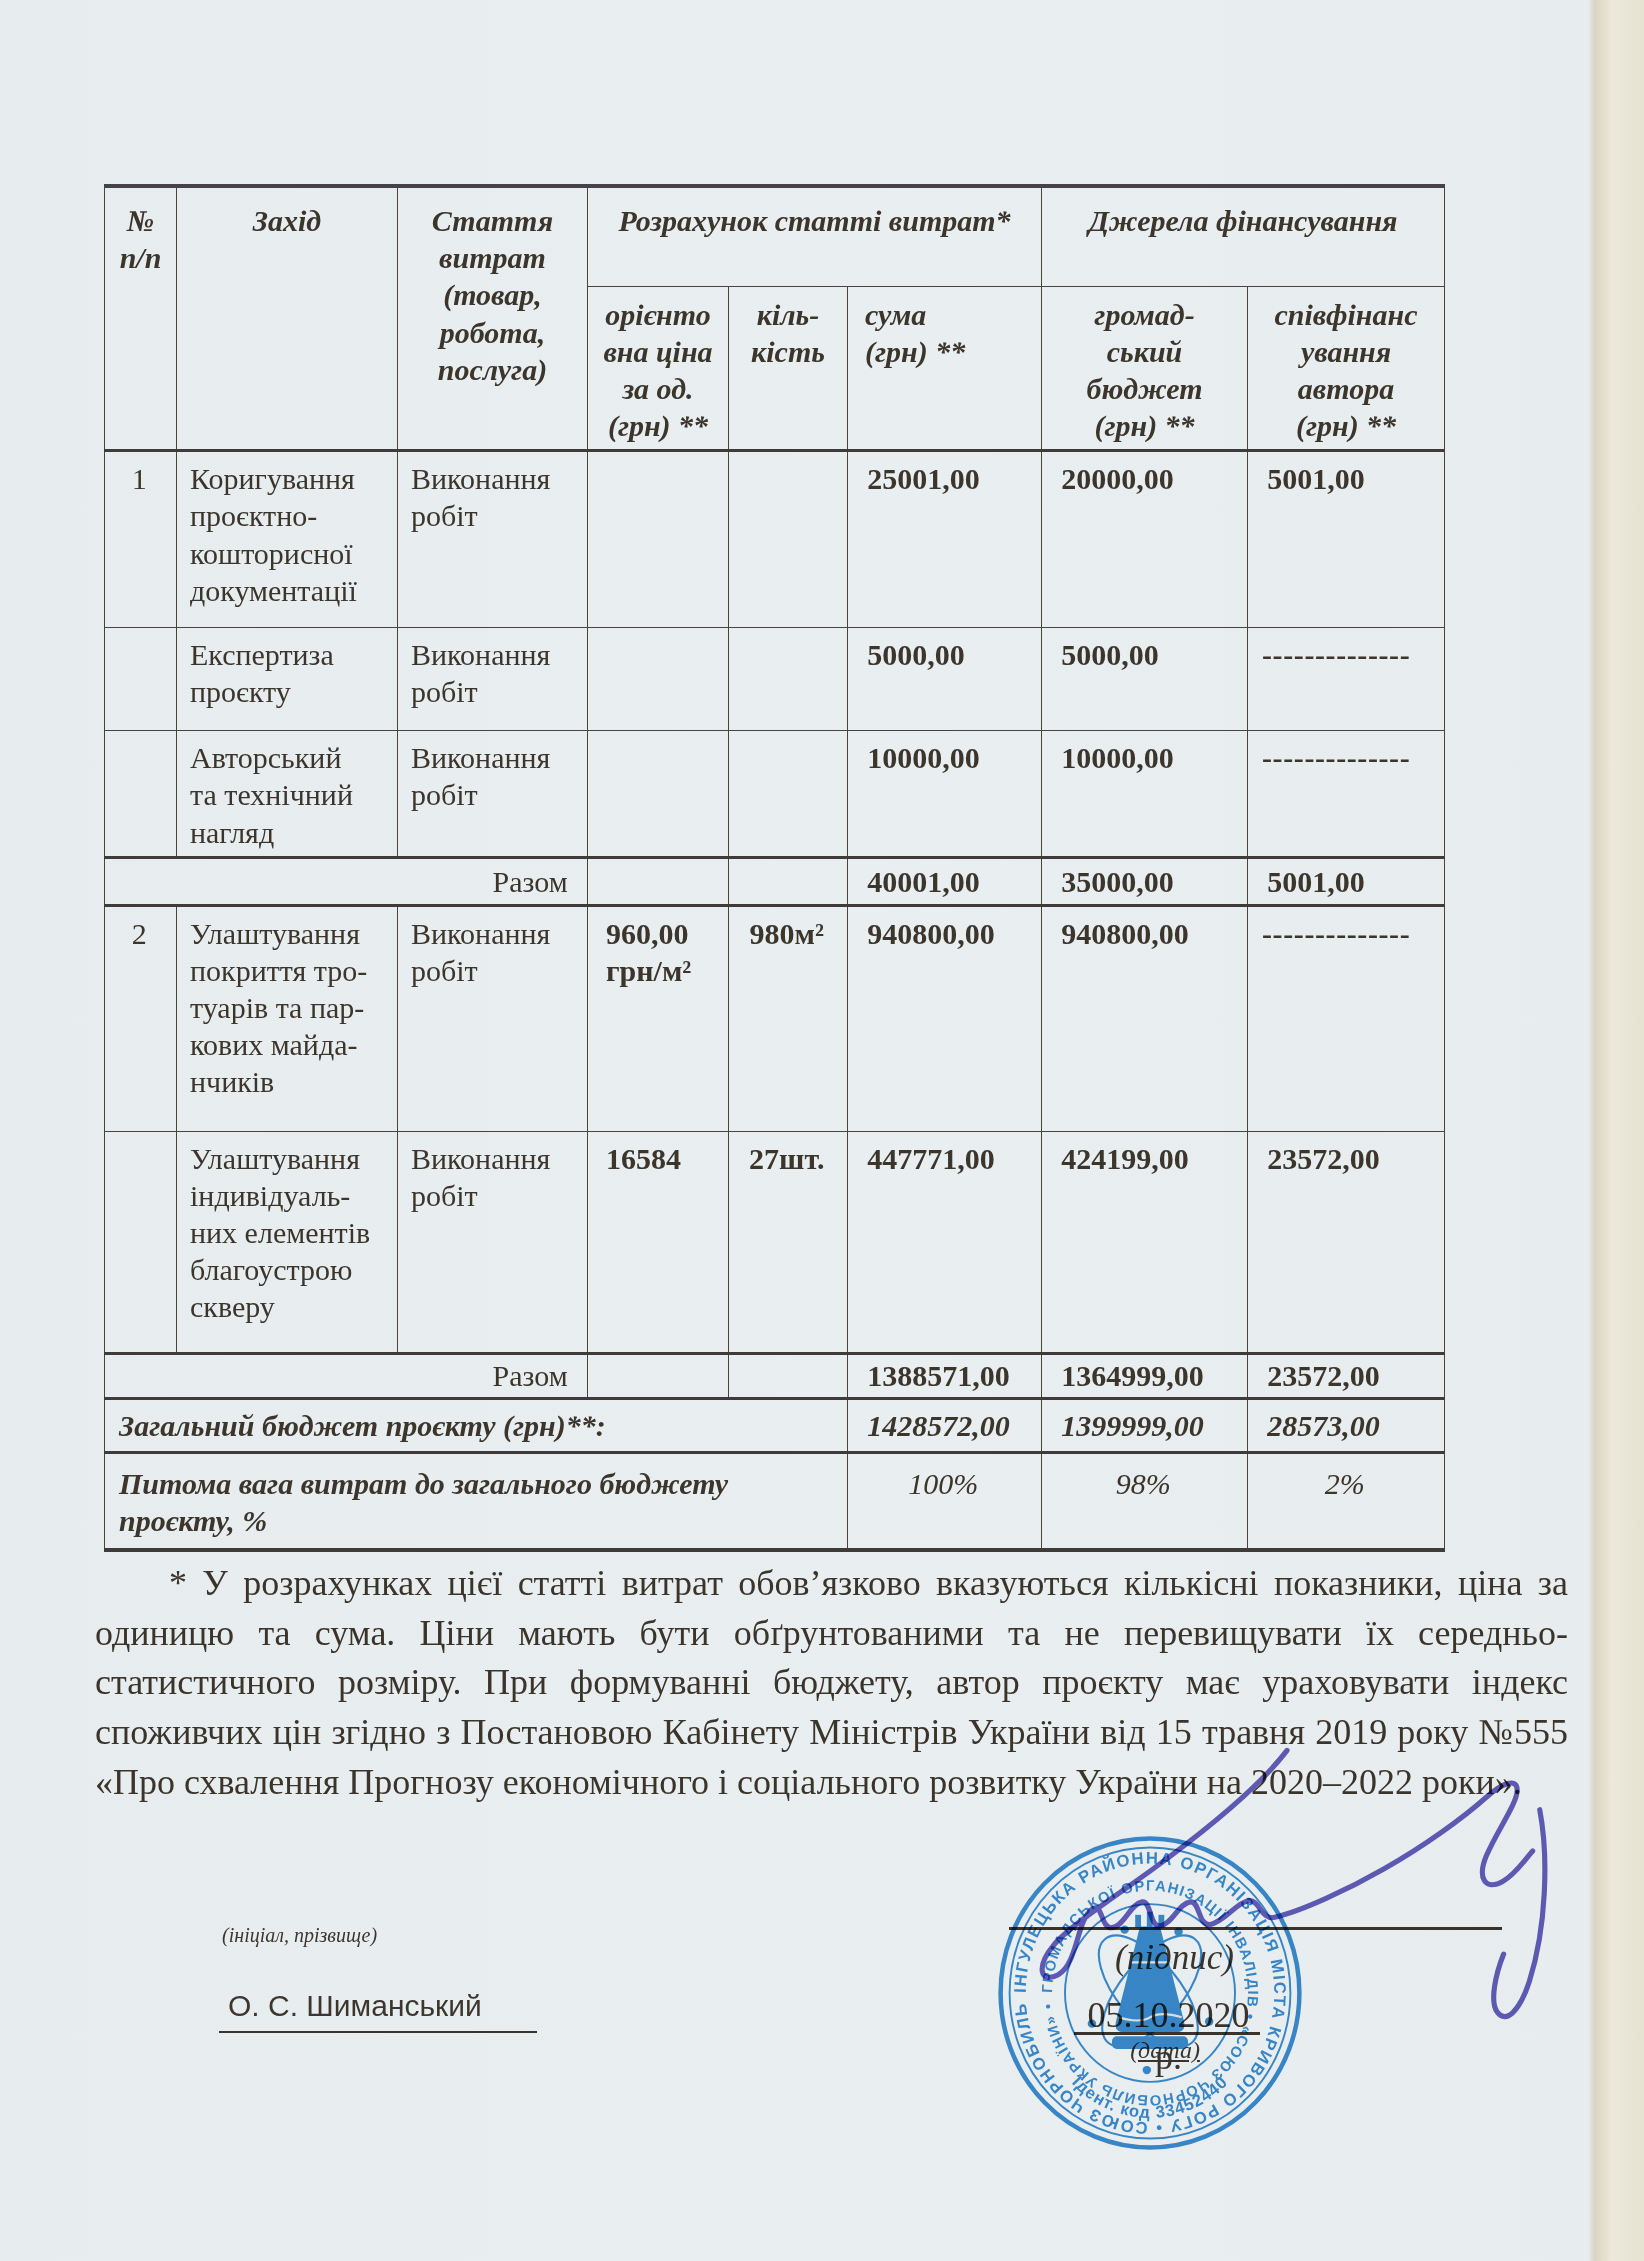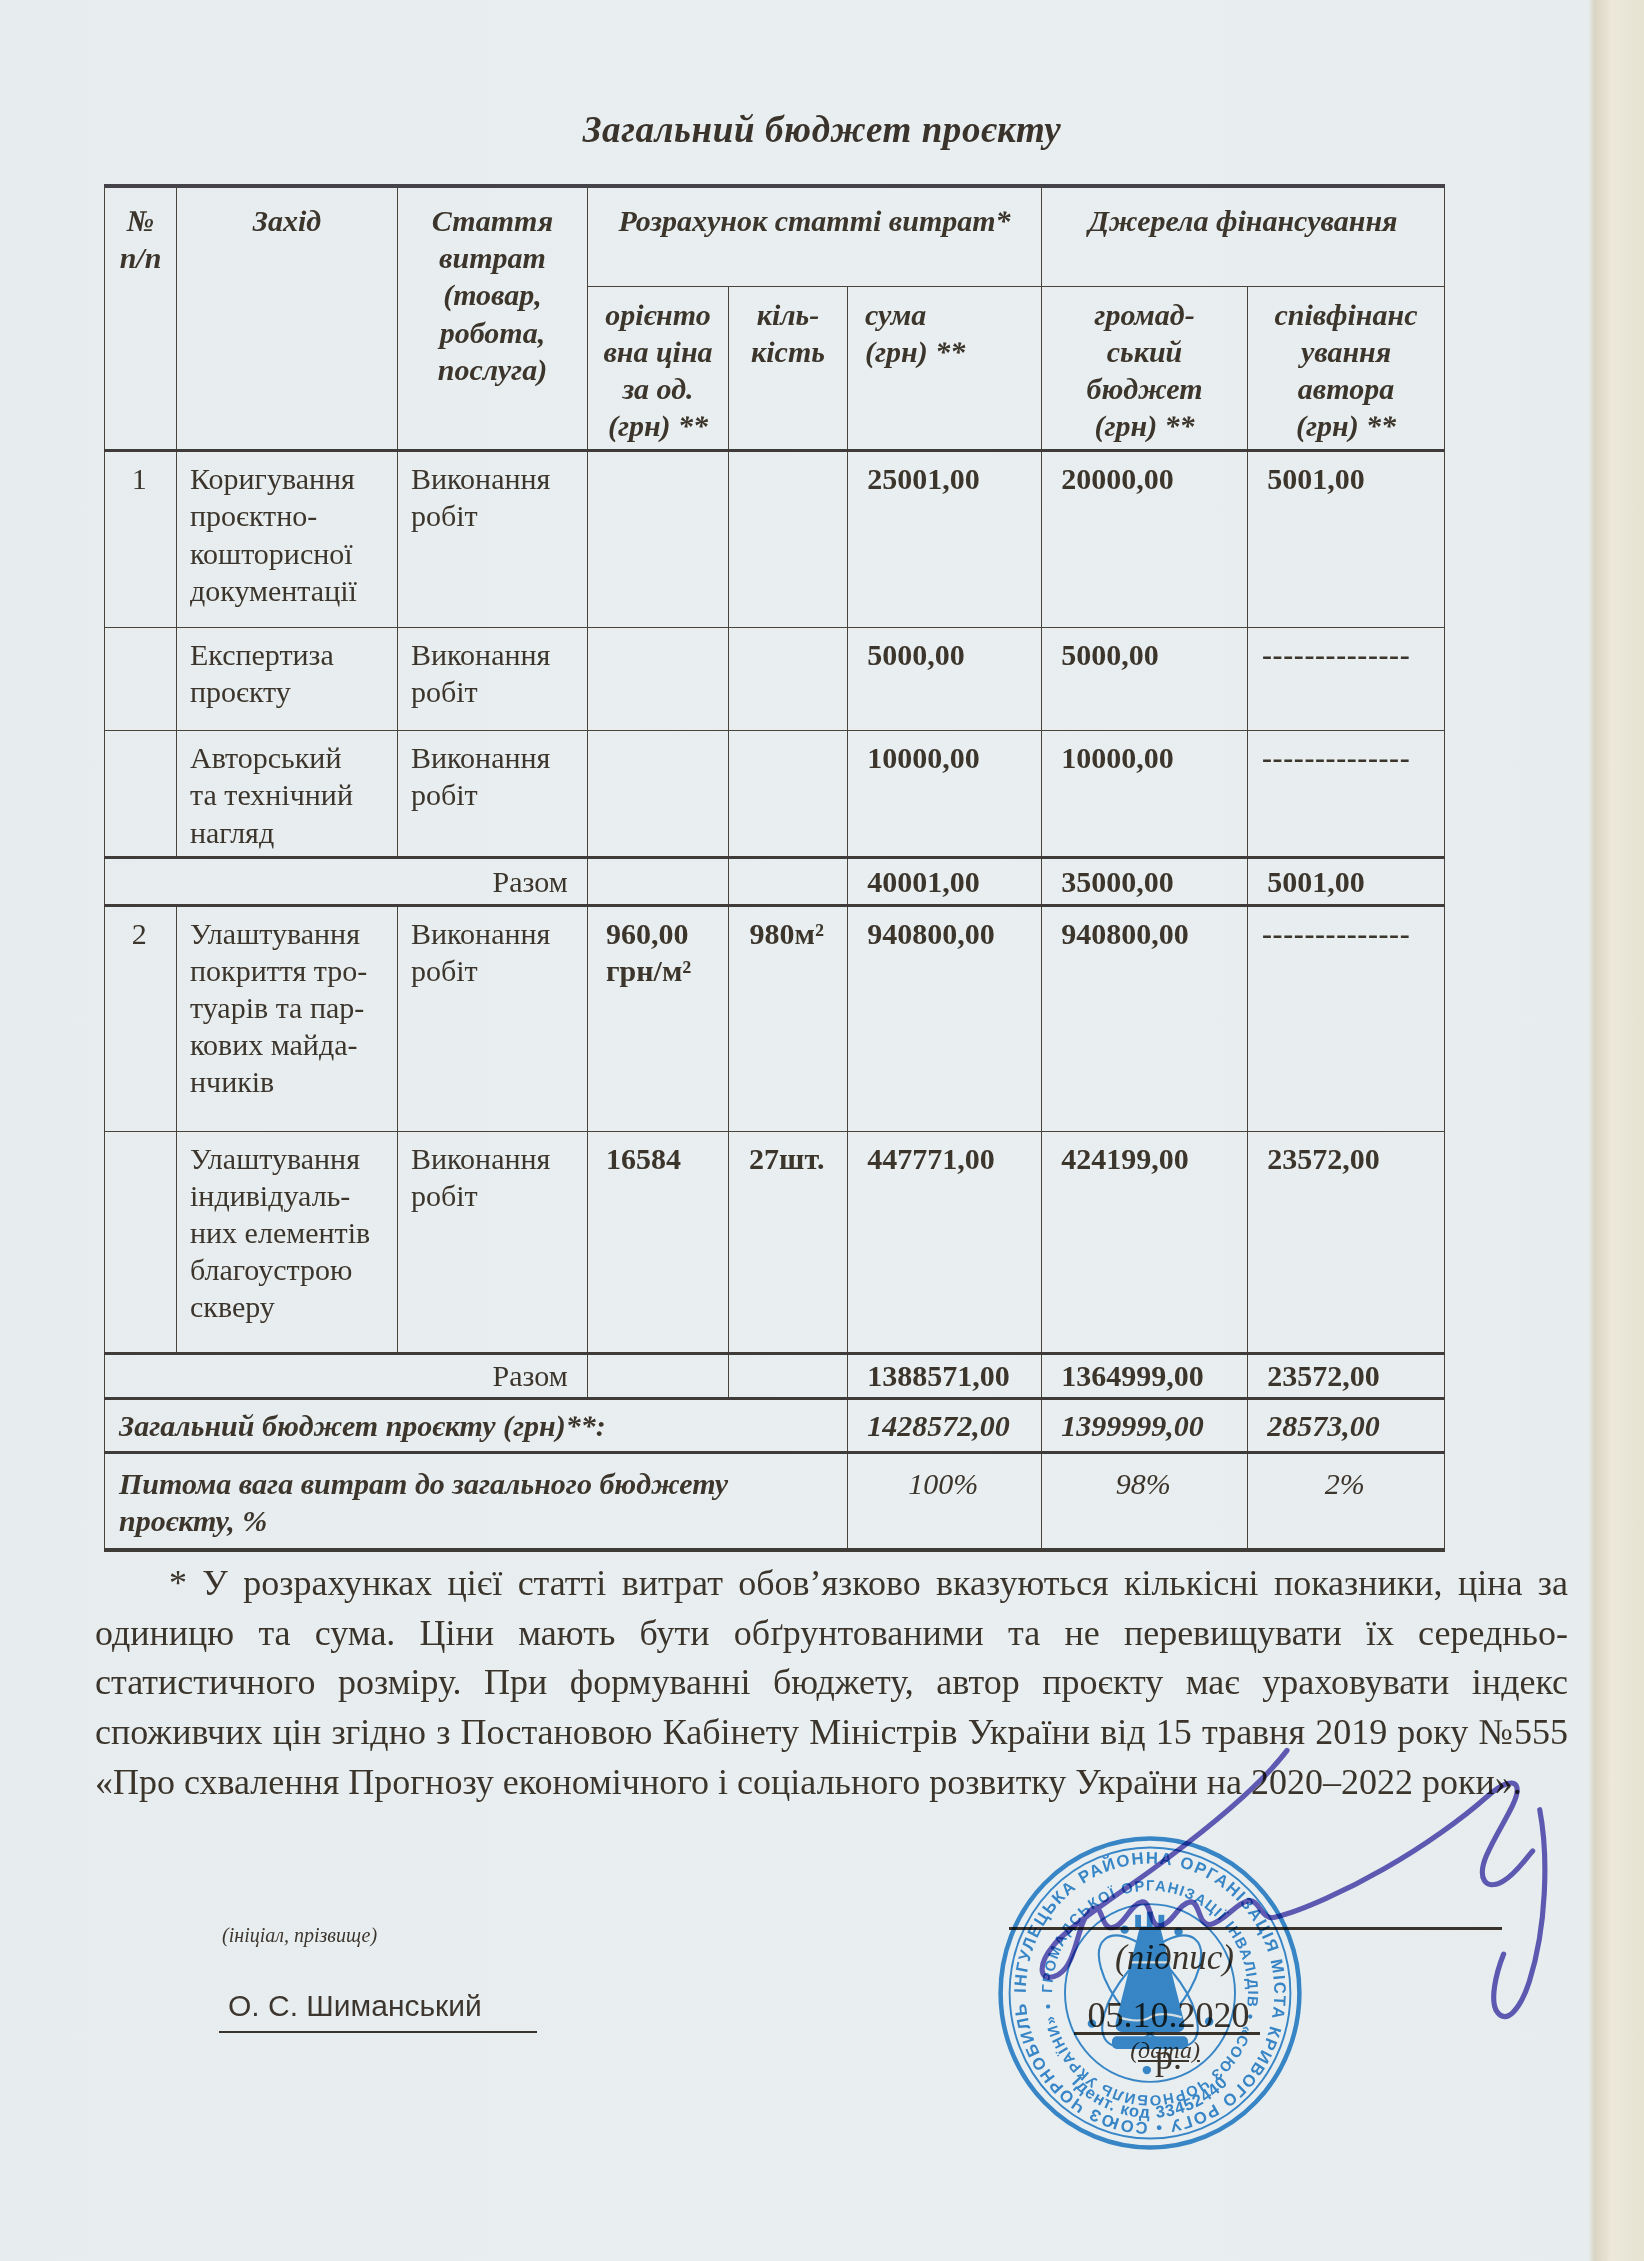--- a/index.html
+++ b/index.html
@@ -82,21 +82,20 @@
     font-size:24px;font-style:italic;color:#3b342c;text-decoration:underline;
   }
   .stamp-svg{position:absolute;left:989px;top:1824px;mix-blend-mode:multiply;opacity:.93;}
   .ink-svg{position:absolute;left:935px;top:1722px;mix-blend-mode:multiply;}
 </style>
 </head>
 <body>
 
 <div class="page">
 
-  <h1 class="title">Загальний бюджет проєкту</h1>
 
   <table class="budget">
     <colgroup>
       <col style="width:72px">
         <col style="width:221px">
         <col style="width:190px">
       <col style="width:141px">
         <col style="width:119px">
         <col style="width:194px">
       <col style="width:206px">

